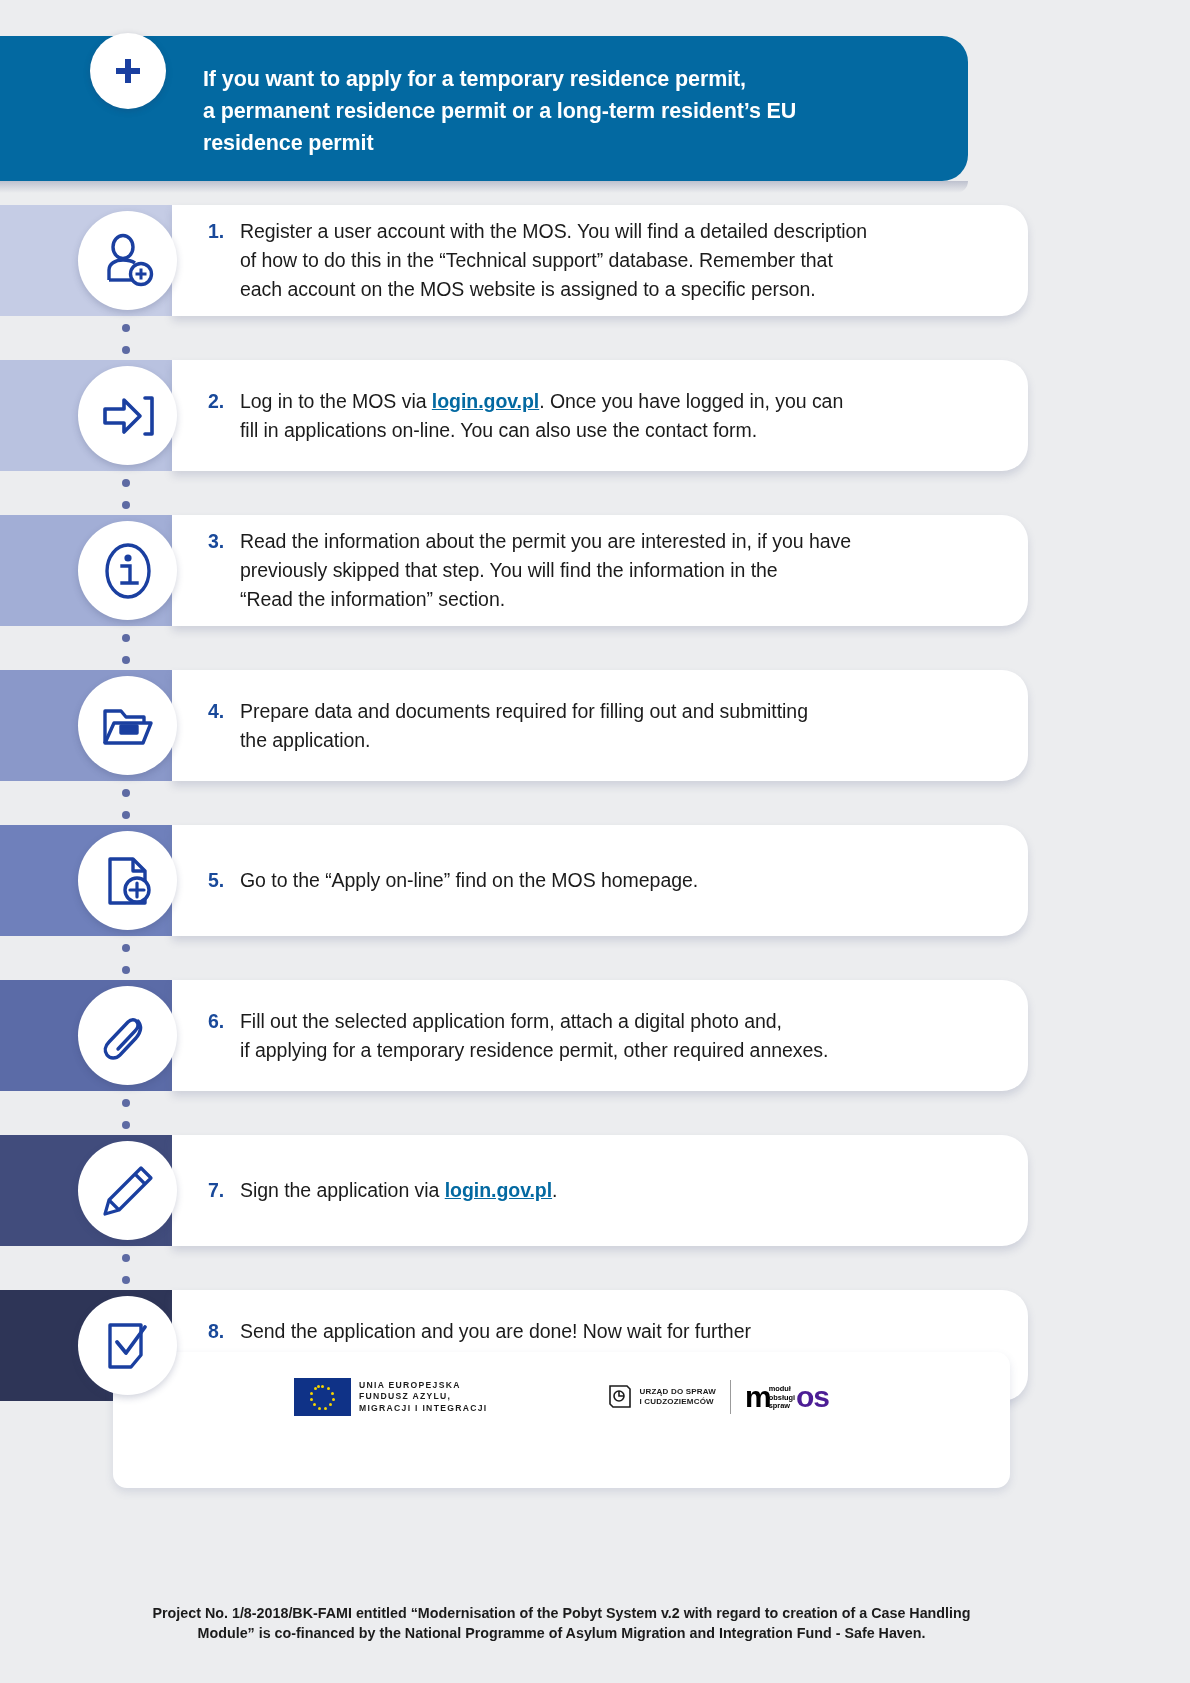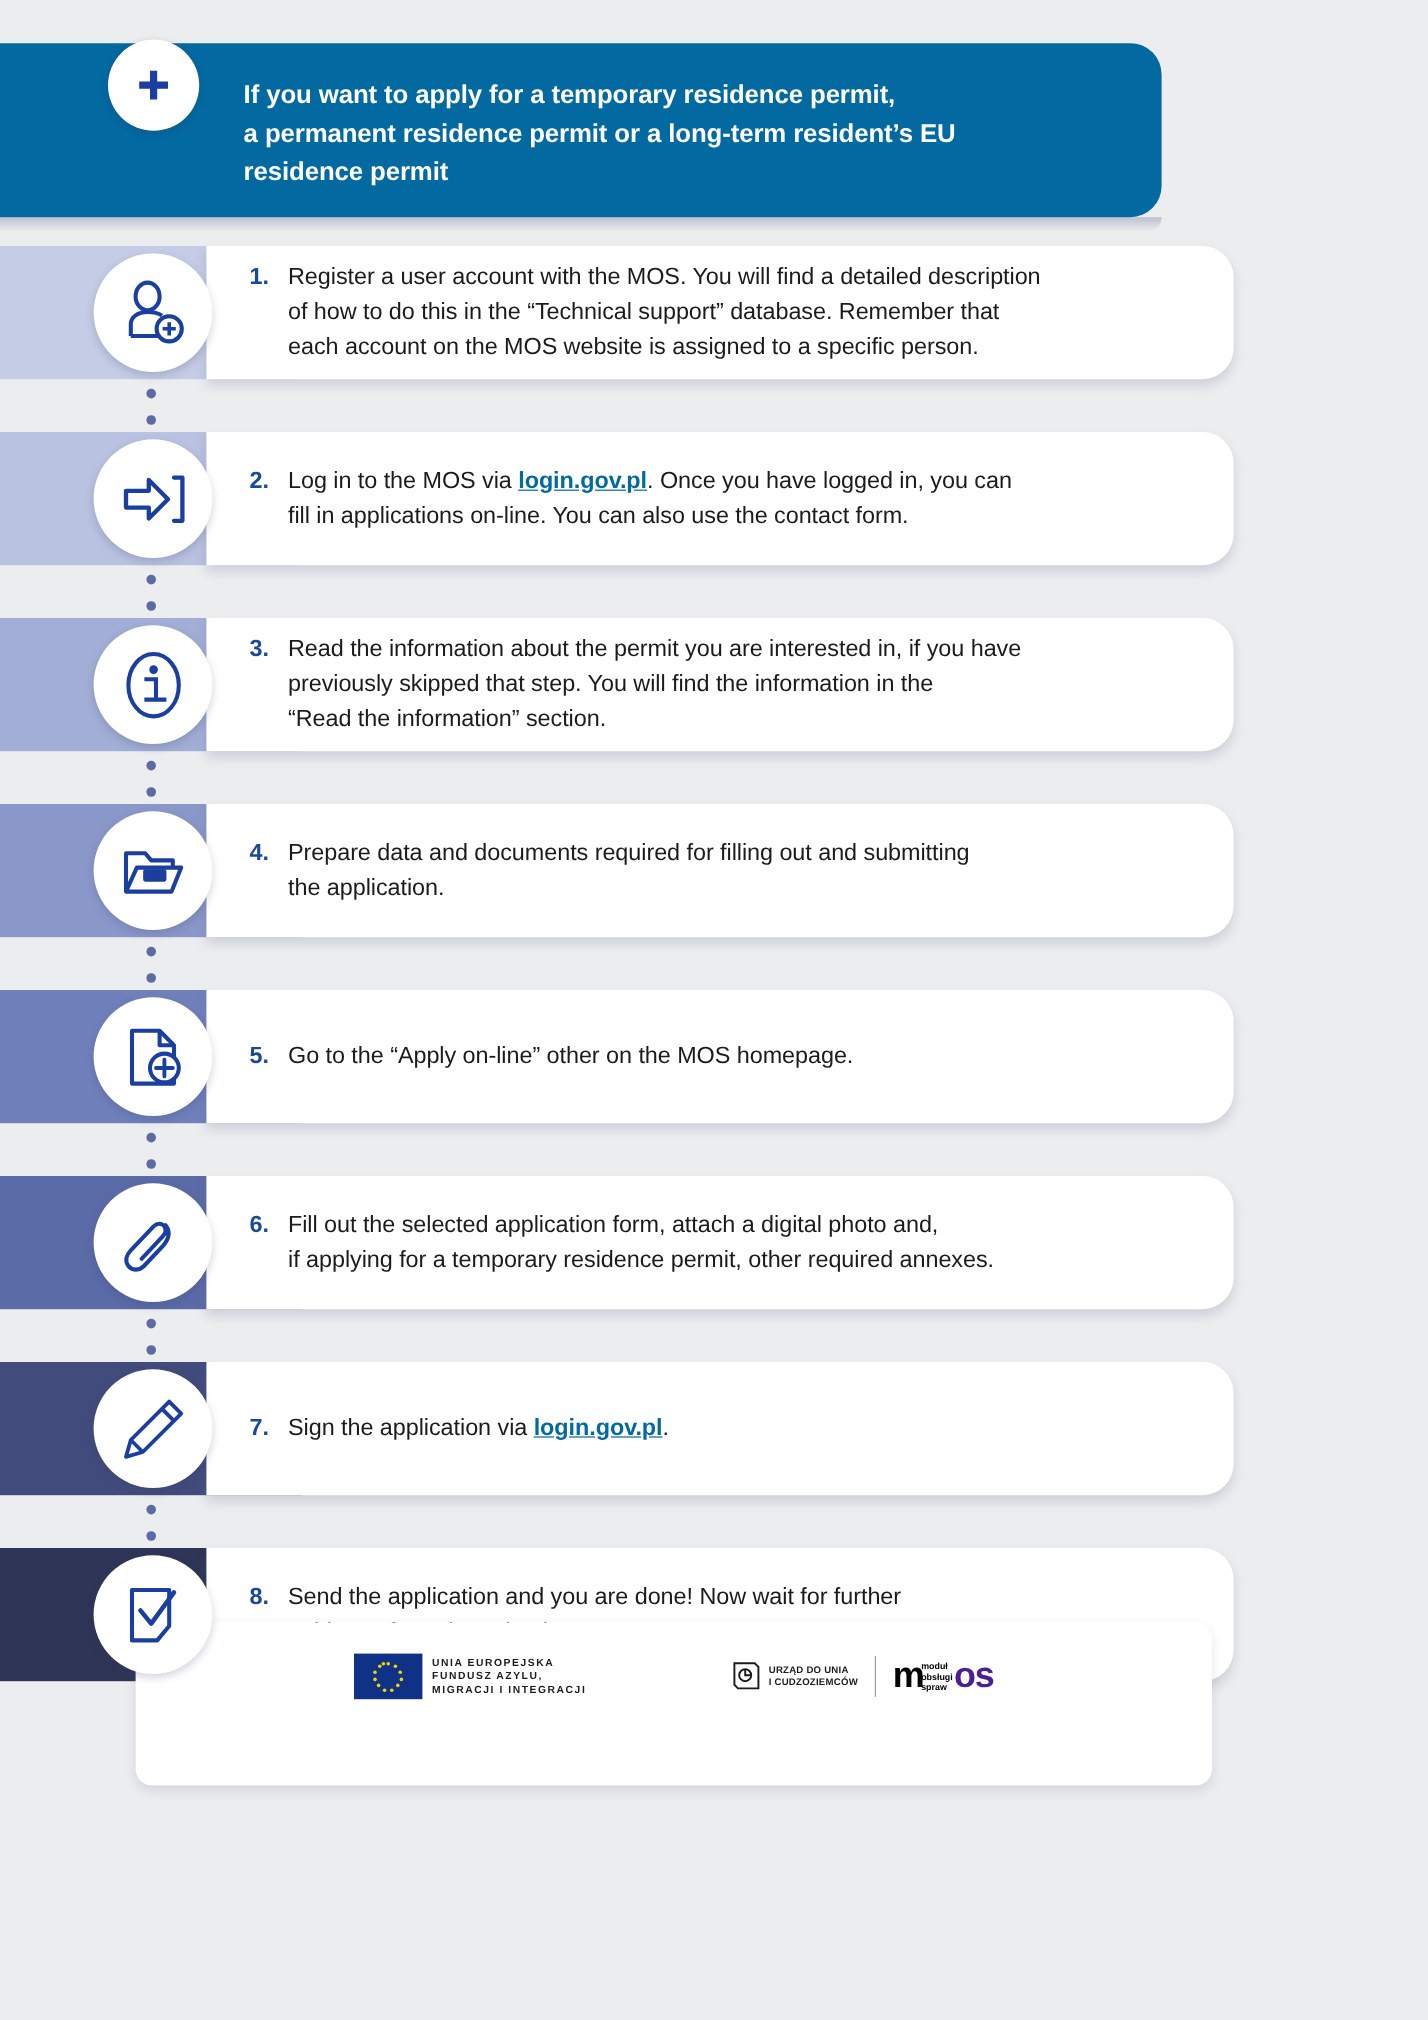--- a/index.html
+++ b/index.html
@@ -304,21 +304,21 @@
         <svg width="62" height="62" viewBox="0 0 62 62" fill="none" stroke="#1a3fa0" stroke-width="3.4" stroke-linejoin="round">
           <path d="M13 9 H36 L48 21 V53 H13 Z"></path>
           <path d="M36 9 V21 H48"></path>
           <circle cx="40" cy="40" r="12" fill="#ffffff"></circle>
           <path d="M40 33 V47 M33 40 H47" stroke-width="3.2" stroke-linecap="round"></path>
         </svg>
       </div>
       <div class="step-text">
         <div class="step-text-inner">
           <span class="step-num">5.</span>
-          <span class="step-body">Go to the “Apply on-line” other on the MOS homepage.</span>
+          <span class="step-body">Go to the “Apply on-line” find on the MOS homepage.</span>
         </div>
       </div>
       <div class="connector" style="top:119px">
         <span class="dot"></span>
         <span class="dot"></span>
       </div>
     </div>
 
     <div class="step">
       <div class="step-bar" style="background:#5b6ba7"></div>
@@ -406,30 +406,32 @@
 MIGRACJI I INTEGRACJI</div>
       </div>
 
       <div class="right-logos">
         <div class="udsc">
           <svg width="26" height="28" viewBox="0 0 26 28" fill="none" stroke="#1b1b1b" stroke-width="1.6">
             <path d="M3 3 H20 L23 6 V24 H6 L3 21 Z"></path>
             <circle cx="12" cy="13" r="5"></circle>
             <path d="M12 8 V13 H17"></path>
           </svg>
-          <div class="udsc-text">URZĄD DO UNIA
+          <div class="udsc-text">URZĄD DO SPRAW
 I CUDZOZIEMCÓW</div>
         </div>
         <div class="vdiv"></div>
         <div class="mos">
           <span class="mos-m">m</span>
           <span class="mos-sub">moduł
 obsługi
 spraw</span>
           <span class="mos-os">os</span>
         </div>
       </div>
 
     </div>
   </div>
 
+  <div class="footer-note">Project No. 1/8-2018/BK-FAMI entitled “Modernisation of the Pobyt System v.2 with regard to creation of a Case Handling
+Module” is co-financed by the National Programme of Asylum Migration and Integration Fund - Safe Haven.</div>
 
 </div>
 
 </body></html>

